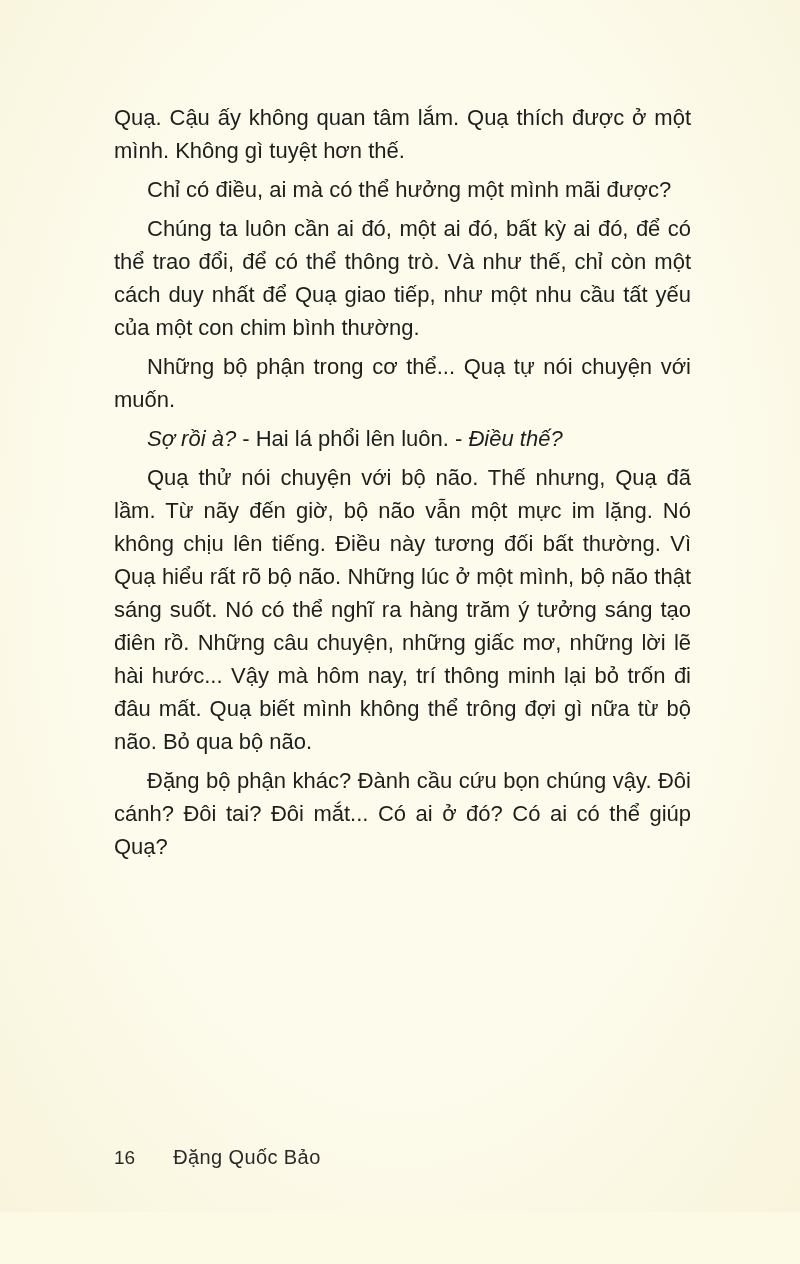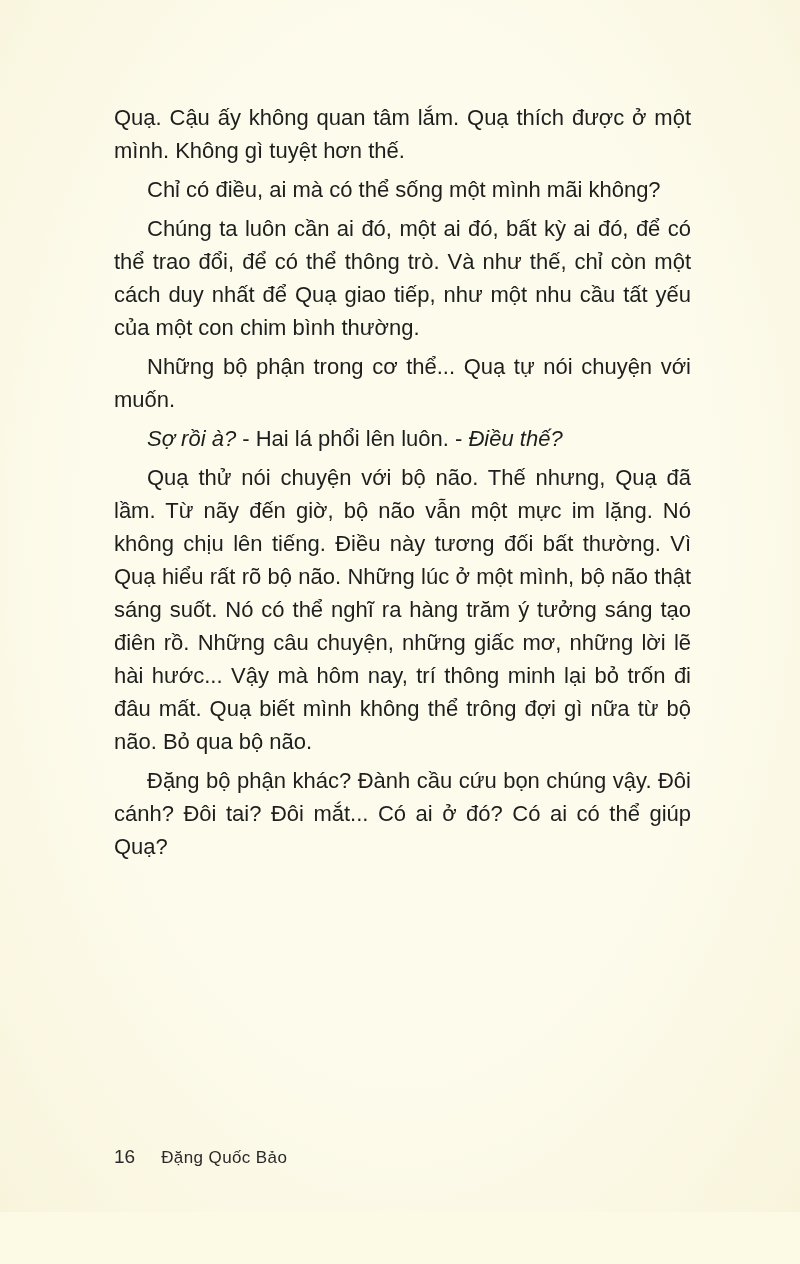--- a/index.html
+++ b/index.html
@@ -38,38 +38,38 @@
   }
   .italic {
     font-style: italic;
   }
   .footer {
     position: absolute;
     left: 114px;
     top: 1146px;
     display: flex;
     align-items: baseline;
-    gap: 26px;
+    gap: 38px;
     color: #2a2a2a;
   }
   .footer .page-number {
     font-size: 19px;
   }
   .footer .author {
-    font-size: 17px;
+    font-size: 20px;
     letter-spacing: 0.4px;
   }
 </style>
 </head>
 <body>
 
 <div class="page" style="color: rgb(30, 30, 30);">
   <div class="text-block" id="paragraphs">
       <p class="para"><span>Quạ. Cậu ấy không quan tâm lắm. Quạ thích được ở một mình. Không gì tuyệt hơn thế.</span></p>
-      <p class="para indent"><span>Chỉ có điều, ai mà có thể sống một mình mãi không?</span></p>
+      <p class="para indent"><span>Chỉ có điều, ai mà có thể hưởng một mình mãi được?</span></p>
       <p class="para indent"><span>Chúng ta luôn cần ai đó, một ai đó, bất kỳ ai đó, để có thể trao đổi, để có thể thông trò. Và như thế, chỉ còn một cách duy nhất để Quạ giao tiếp, như một nhu cầu tất yếu của một con chim bình thường.</span></p>
       <p class="para indent"><span>Những bộ phận trong cơ thể... Quạ tự nói chuyện với muốn.</span></p>
       <p class="para indent"><span class="italic">Sợ rồi à?</span><span> - Hai lá phổi lên luôn. - </span><span class="italic">Điều thế?</span></p>
       <p class="para indent"><span>Quạ thử nói chuyện với bộ não. Thế nhưng, Quạ đã lầm. Từ nãy đến giờ, bộ não vẫn một mực im lặng. Nó không chịu lên tiếng. Điều này tương đối bất thường. Vì Quạ hiểu rất rõ bộ não. Những lúc ở một mình, bộ não thật sáng suốt. Nó có thể nghĩ ra hàng trăm ý tưởng sáng tạo điên rồ. Những câu chuyện, những giấc mơ, những lời lẽ hài hước... Vậy mà hôm nay, trí thông minh lại bỏ trốn đi đâu mất. Quạ biết mình không thể trông đợi gì nữa từ bộ não. Bỏ qua bộ não.</span></p>
       <p class="para indent"><span>Đặng bộ phận khác? Đành cầu cứu bọn chúng vậy. Đôi cánh? Đôi tai? Đôi mắt... Có ai ở đó? Có ai có thể giúp Quạ?</span></p>
     </div>
   <div class="footer">
     <span class="page-number">16</span>
     <span class="author">Đặng Quốc Bảo</span>
   </div>

